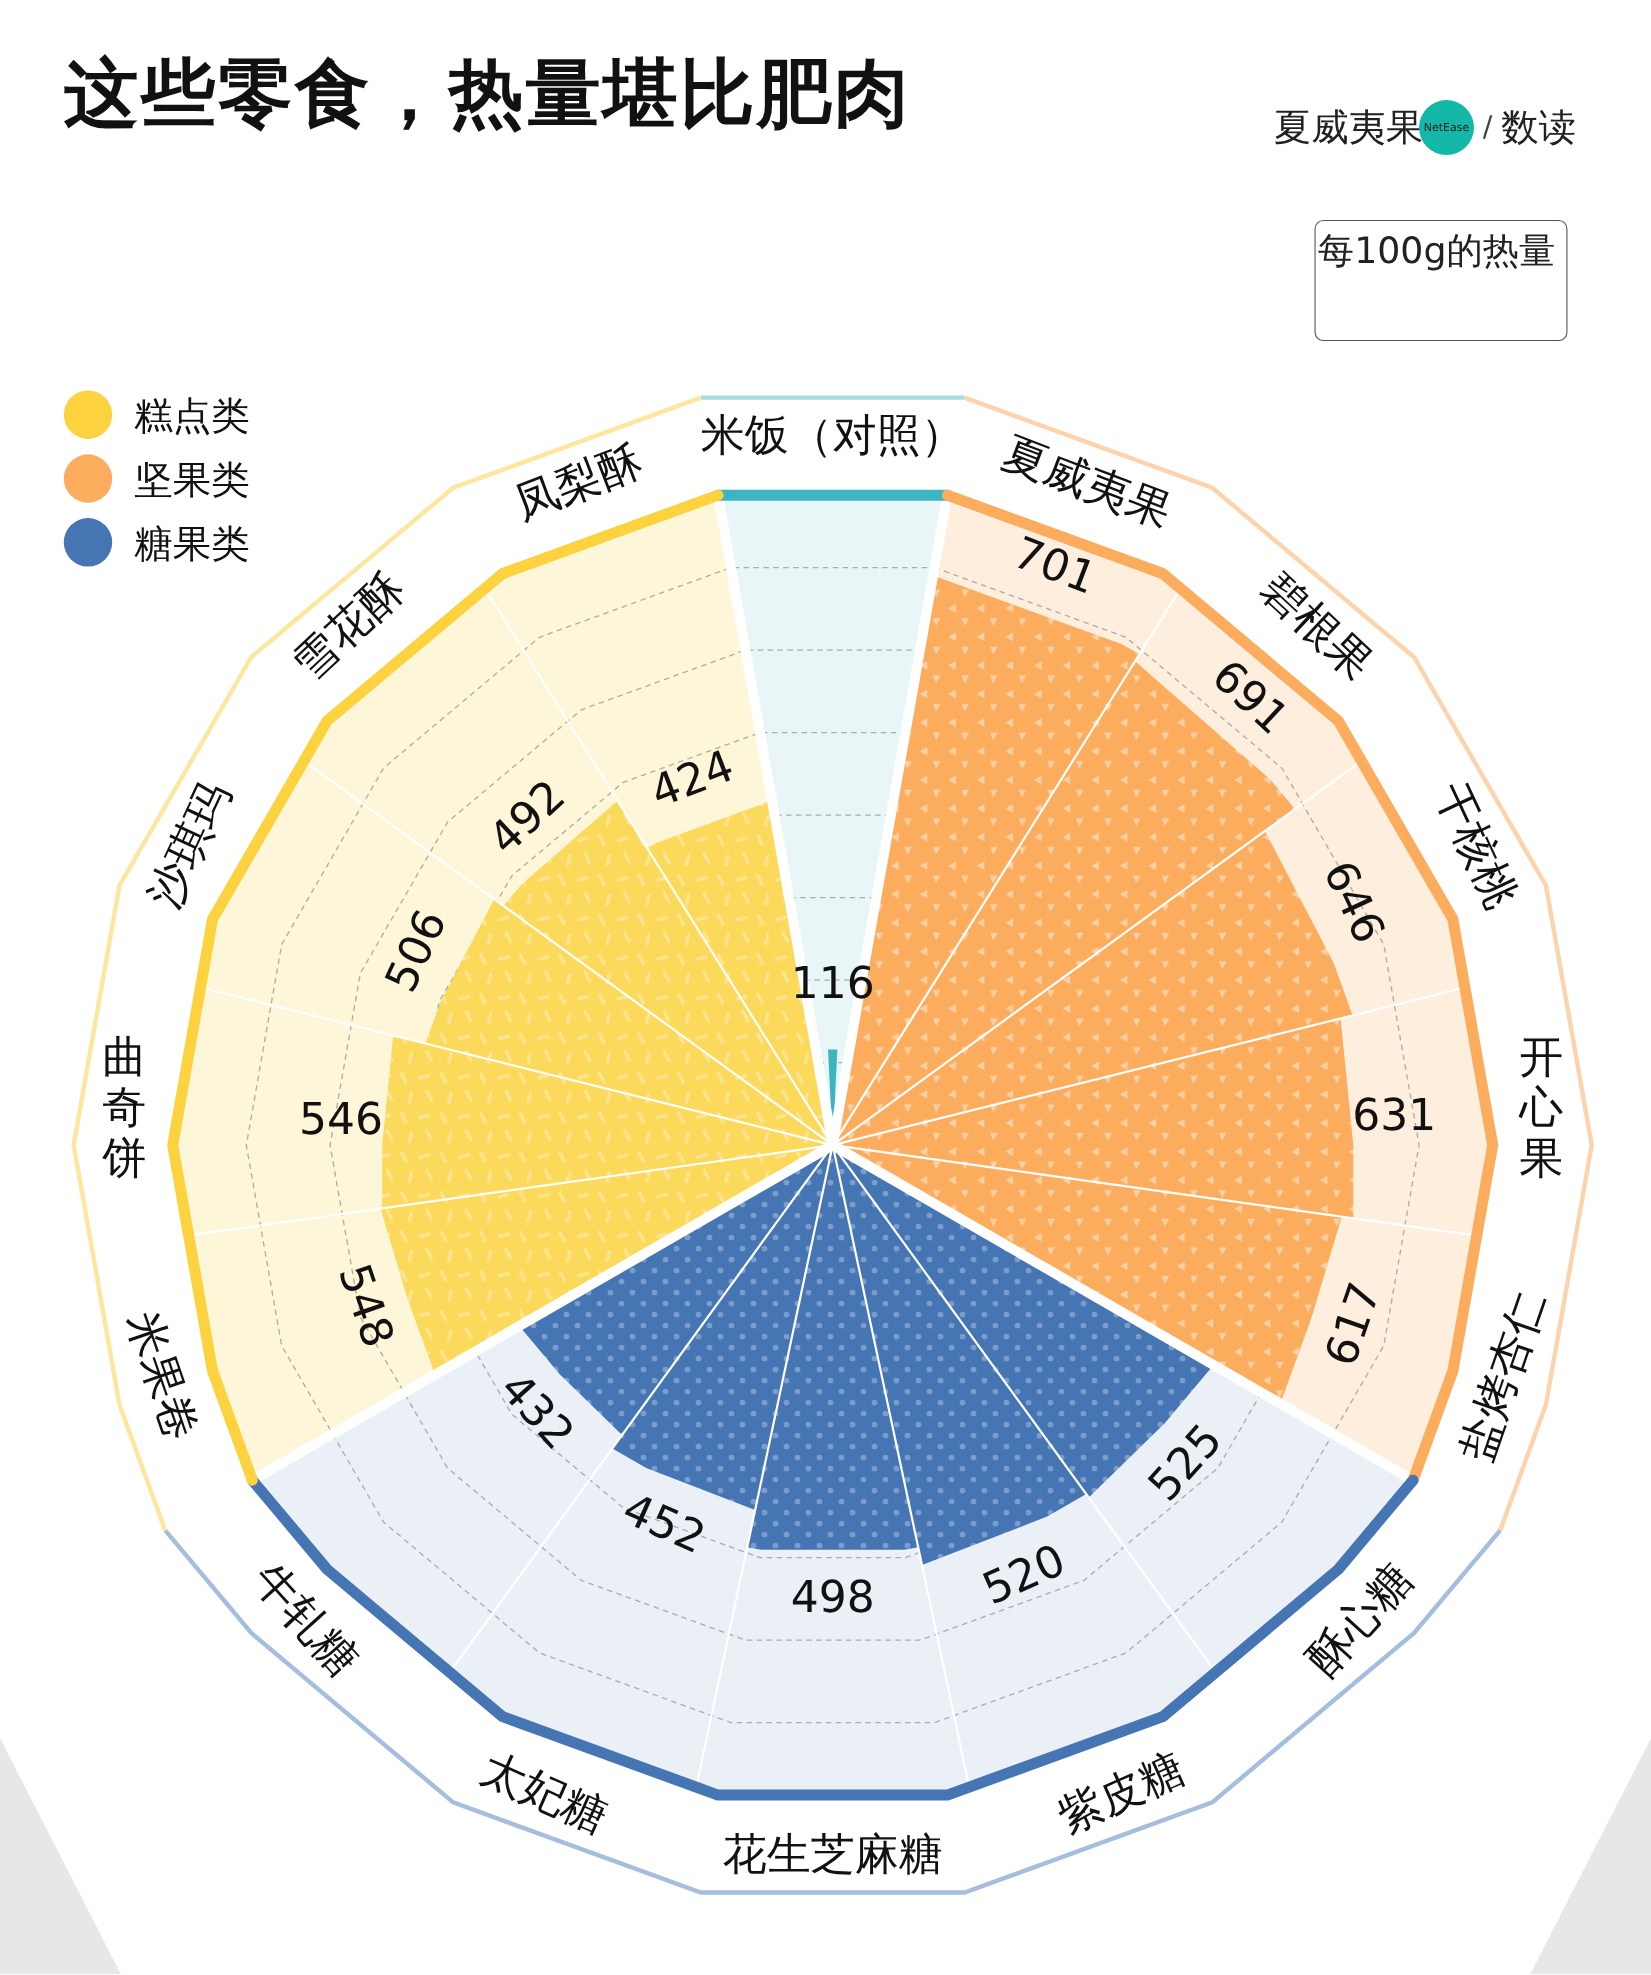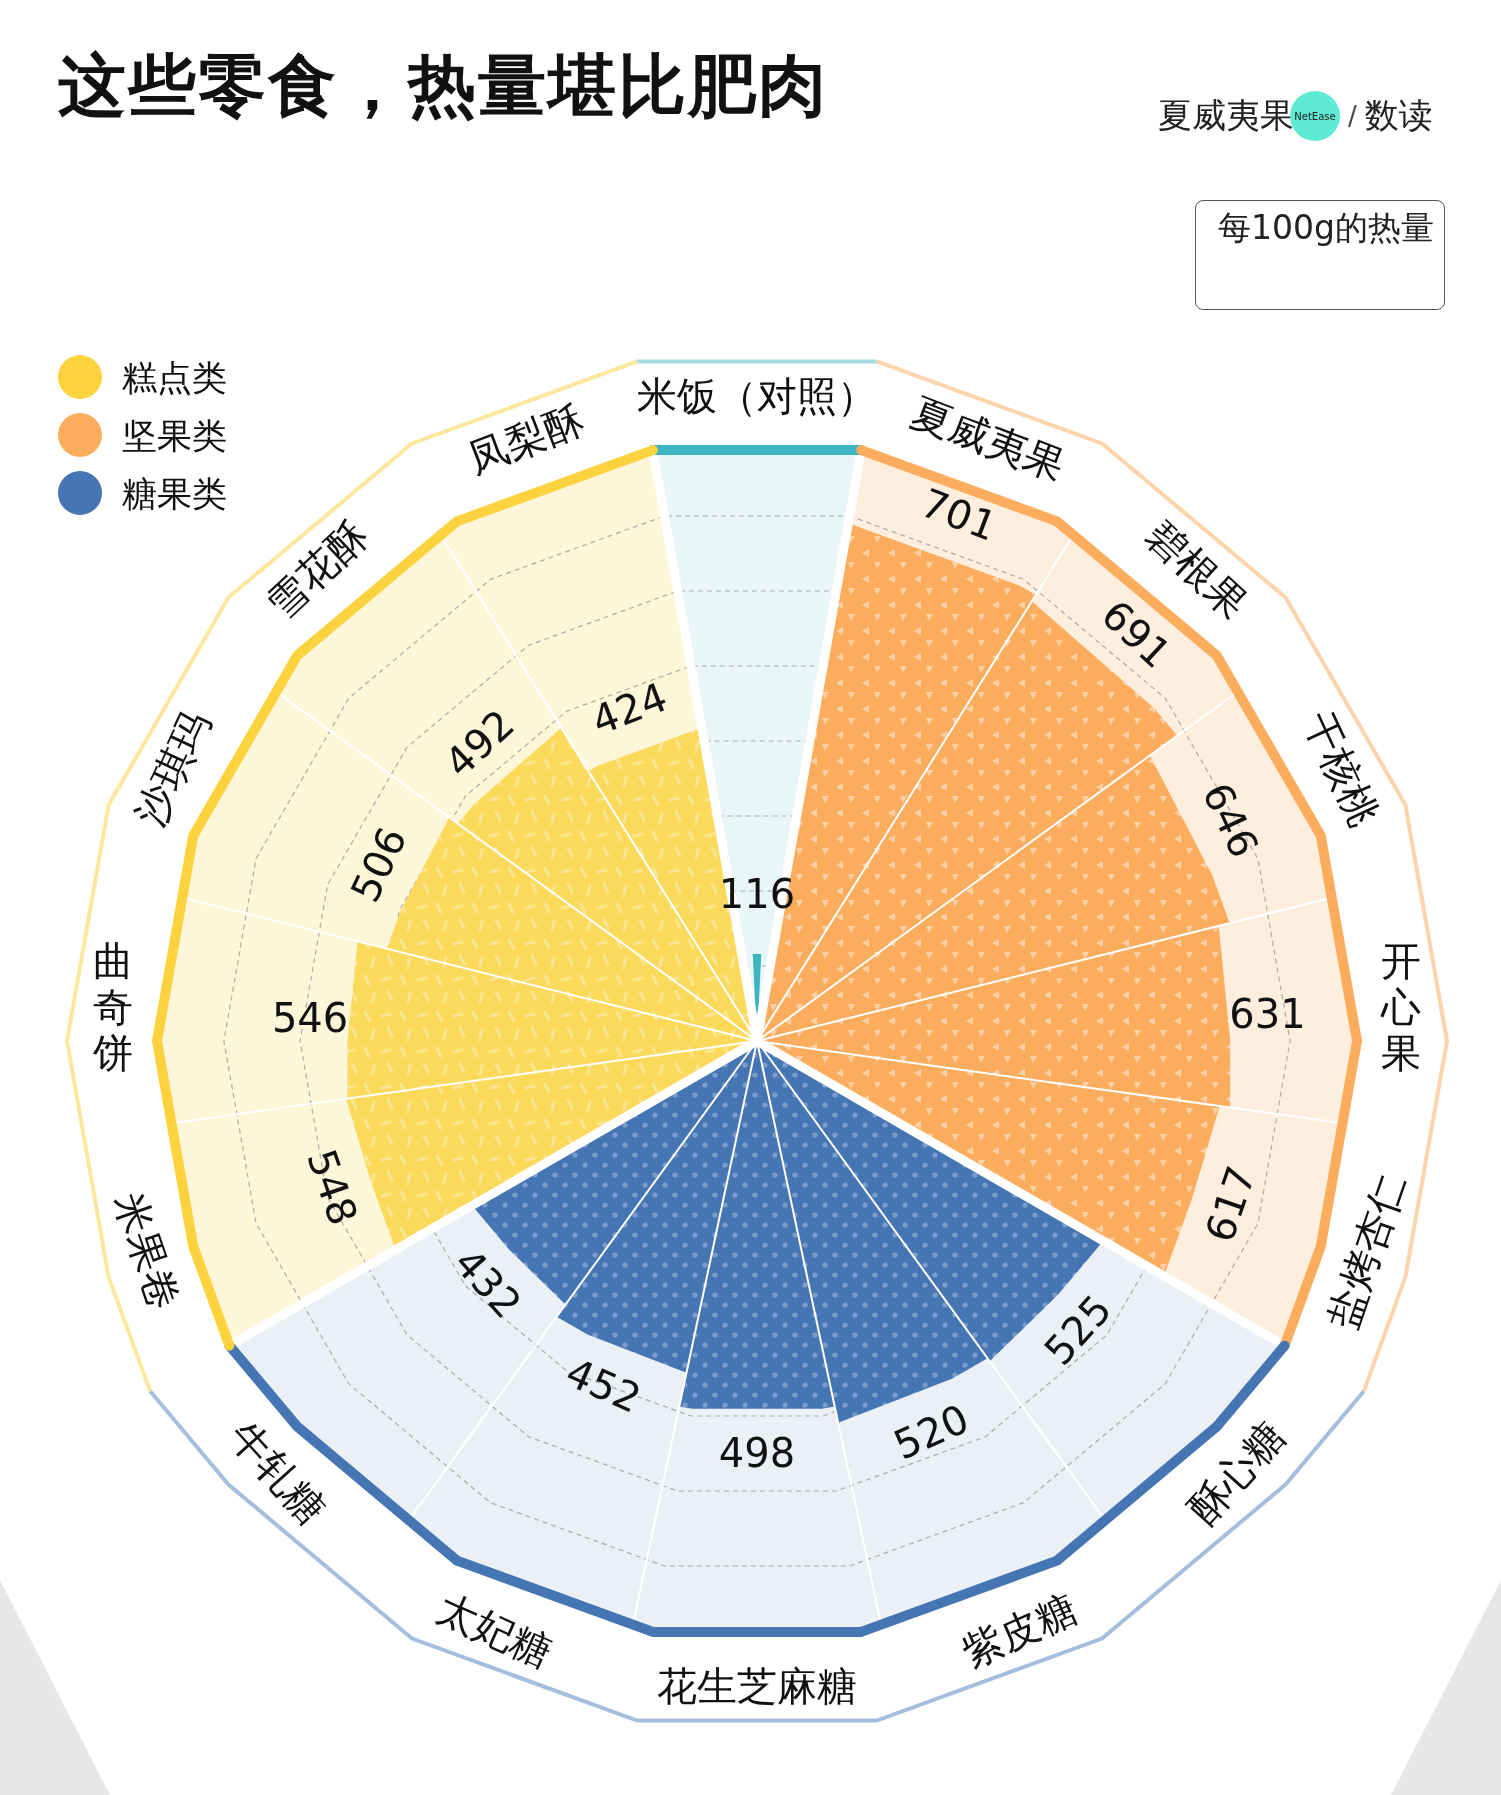--- a/index.html
+++ b/index.html
@@ -1,22 +1,22 @@
 <!DOCTYPE html>
 <html><head>
 <meta charset="utf-8">
 <style>
   html,body{margin:0;padding:0;background:#ffffff;}
   body{width:1501px;height:1795px;position:relative;overflow:hidden;font-family:"DejaVu Sans","Liberation Sans",sans-serif;color:#111;}
   .title{position:absolute;left:58px;top:52px;font-size:68px;font-weight:bold;letter-spacing:2px;line-height:1;margin:0;}
   .logo{position:absolute;left:1158px;top:88px;height:56px;display:flex;align-items:center;font-size:34px;color:#222;}
-  .logo .dot{width:50px;height:50px;border-radius:50%;background:#5eead4;display:flex;align-items:center;justify-content:center;font-size:10px;margin-left:-4px;}
+  .logo .dot{width:50px;height:50px;border-radius:50%;background:#14b8a6;display:flex;align-items:center;justify-content:center;font-size:10px;margin-left:-4px;}
   .logo .slash{margin:0 8px;font-size:26px;color:#444;}
   .meta{position:absolute;left:58px;top:205px;font-size:33px;line-height:50px;color:#333;}
-  .unitbox{position:absolute;left:1195px;top:200px;width:250px;height:110px;border:1.5px solid #555;border-radius:8px;font-size:33px;line-height:50px;text-align:right;padding:2px 10px 0 0;box-sizing:border-box;color:#222;}
+  .unitbox{position:absolute;left:1195px;top:200px;width:230px;height:110px;border:1.5px solid #555;border-radius:8px;font-size:33px;line-height:50px;text-align:right;padding:2px 10px 0 0;box-sizing:border-box;color:#222;}
   .legend{position:absolute;left:58px;top:355px;}
   .legend .item{display:flex;align-items:flex-start;height:58px;font-size:35px;}
   .legend .sw{width:44px;height:44px;border-radius:50%;margin-right:20px;position:relative;overflow:hidden;}
   svg.chart{position:absolute;left:0;top:0;}
 </style>
 </head>
 <body>
 
 <h1 class="title">这些零食，热量堪比肥肉</h1>
 

